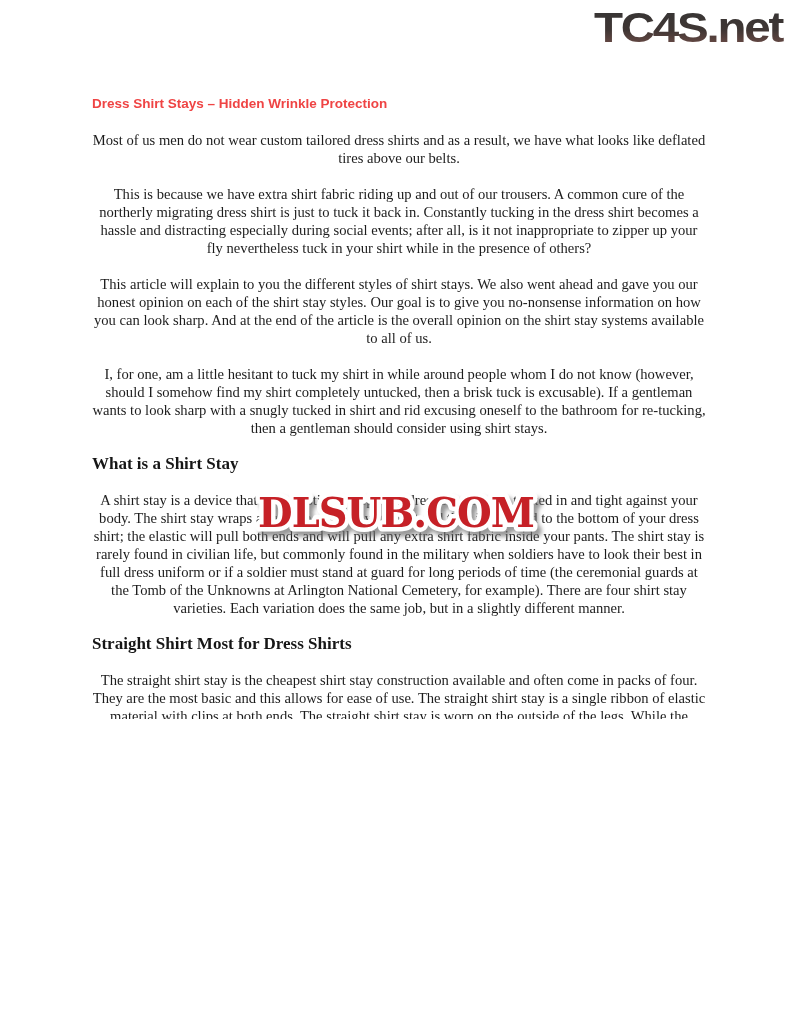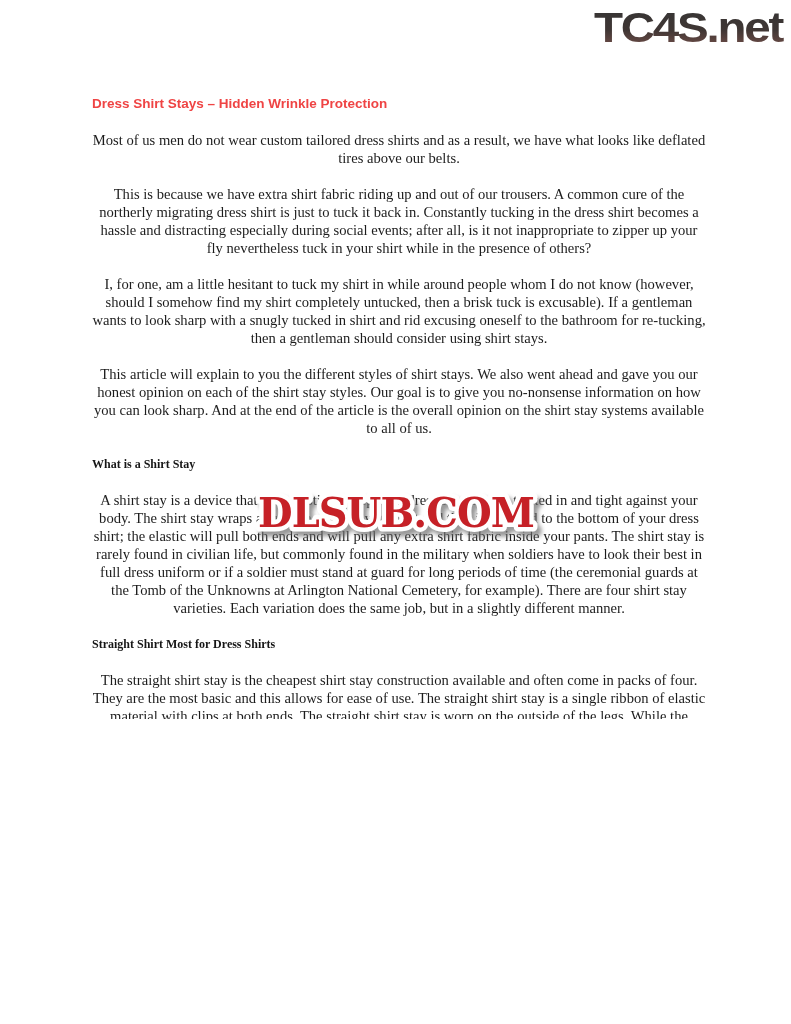--- a/index.html
+++ b/index.html
@@ -19,21 +19,21 @@
     font-size:14.6px;line-height:18px;
   }
   .article > *{margin:18px 0;padding:0;}
   .article-title{
     font-family:"Liberation Sans", sans-serif;
     font-size:13.5px;line-height:18px;
     font-weight:700;color:#ef4444;
   }
   .section-heading{
     font-family:"Liberation Serif", serif;
-    font-size:12px;line-height:18px;
+    font-size:17px;line-height:18px;
     font-weight:700;color:#161616;
   }
   .body-par{text-align:center;}
 
   
   .header-logo{position:absolute;top:0px;left:588px;width:200px;height:52px;}
   .header-logo text{
     font-family:"Liberation Sans", sans-serif;
     font-weight:700;font-size:42px;letter-spacing:-2px;
   }
@@ -68,22 +68,22 @@
       </linearGradient>
     </defs>
     <text x="100" y="42" text-anchor="middle" fill="url(#hdrGrad)" textLength="188" lengthAdjust="spacingAndGlyphs">TC4S.net</text>
   </svg>
 
   <main class="article">
     <h1 class="article-title">Dress Shirt Stays – Hidden Wrinkle Protection</h1>
 
     <p class="body-par">Most of us men do not wear custom tailored dress shirts and as a result, we have what looks like deflated tires above our belts.</p>
     <p class="body-par">This is because we have extra shirt fabric riding up and out of our trousers. A common cure of the northerly migrating dress shirt is just to tuck it back in. Constantly tucking in the dress shirt becomes a hassle and distracting especially during social events; after all, is it not inappropriate to zipper up your fly nevertheless tuck in your shirt while in the presence of others?</p>
+    <p class="body-par">This article will explain to you the different styles of shirt stays. We also went ahead and gave you our honest opinion on each of the shirt stay styles. Our goal is to give you no-nonsense information on how you can look sharp. And at the end of the article is the overall opinion on the shirt stay systems available to all of us.</p>
     <p class="body-par">I, for one, am a little hesitant to tuck my shirt in while around people whom I do not know (however, should I somehow find my shirt completely untucked, then a brisk tuck is excusable). If a gentleman wants to look sharp with a snugly tucked in shirt and rid excusing oneself to the bathroom for re-tucking, then a gentleman should consider using shirt stays.</p>
-    <p class="body-par">This article will explain to you the different styles of shirt stays. We also went ahead and gave you our honest opinion on each of the shirt stay styles. Our goal is to give you no-nonsense information on how you can look sharp. And at the end of the article is the overall opinion on the shirt stay systems available to all of us.</p>
 
     <h2 class="section-heading">What is a Shirt Stay</h2>
 
     <p class="body-par">A shirt stay is a device that uses elastic to keep your dress shirt snugly tucked in and tight against your body. The shirt stay wraps around the sole of your foot and then is attached to the bottom of your dress shirt; the elastic will pull both ends and will pull any extra shirt fabric inside your pants. The shirt stay is rarely found in civilian life, but commonly found in the military when soldiers have to look their best in full dress uniform or if a soldier must stand at guard for long periods of time (the ceremonial guards at the Tomb of the Unknowns at Arlington National Cemetery, for example). There are four shirt stay varieties. Each variation does the same job, but in a slightly different manner.</p>
 
 
     <h2 class="section-heading">Straight Shirt Most for Dress Shirts</h2>
 
     <p class="body-par">The straight shirt stay is the cheapest shirt stay construction available and often come in packs of four. They are the most basic and this allows for ease of use. The straight shirt stay is a single ribbon of elastic material with clips at both ends. The straight shirt stay is worn on the outside of the legs. While the simple construction will avoid any frustration when you put them on, the two clips are often poorly constructed. More often than not, the clips will lose their grip of your shirt or they will break.</p>
   </main>

